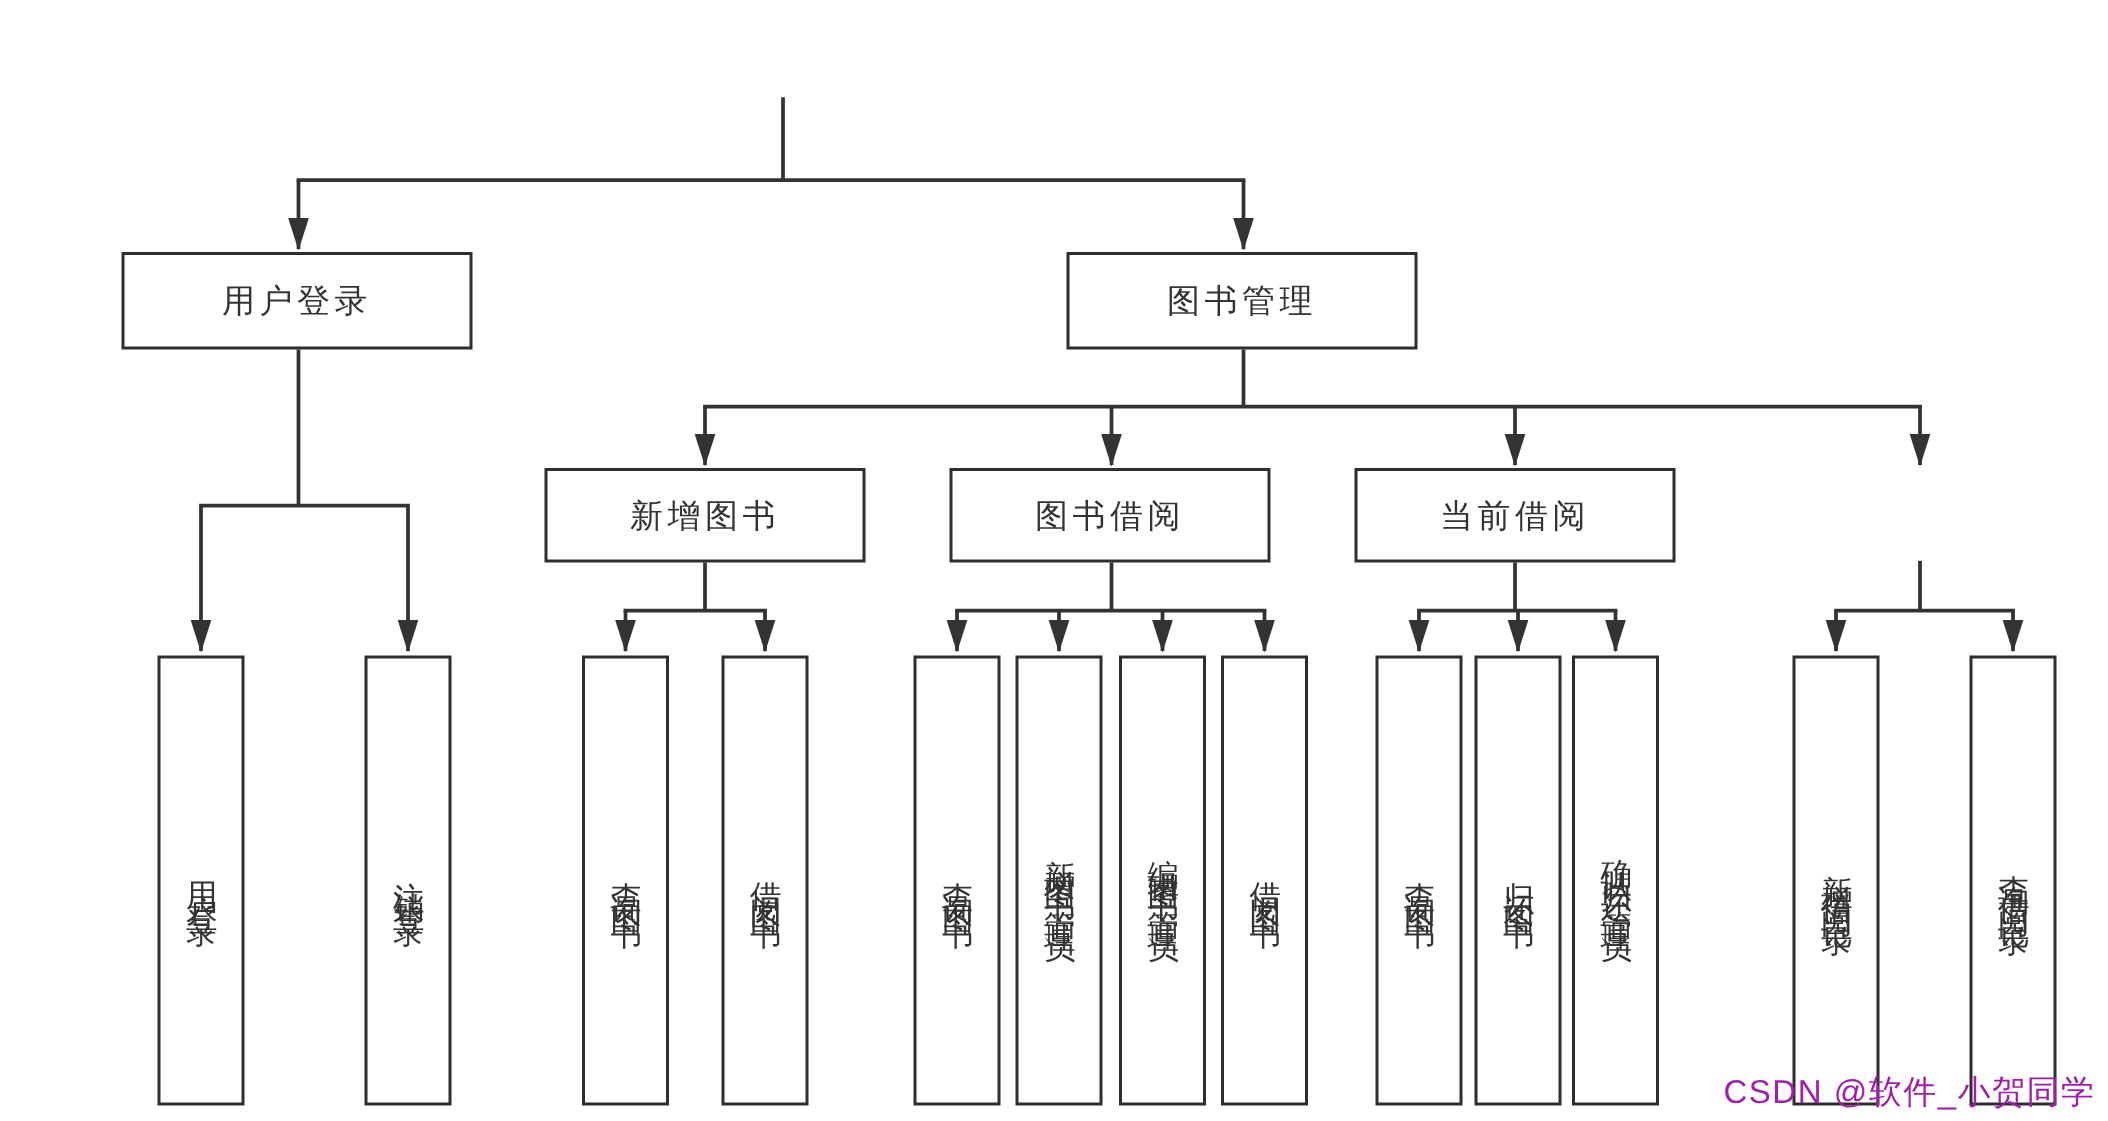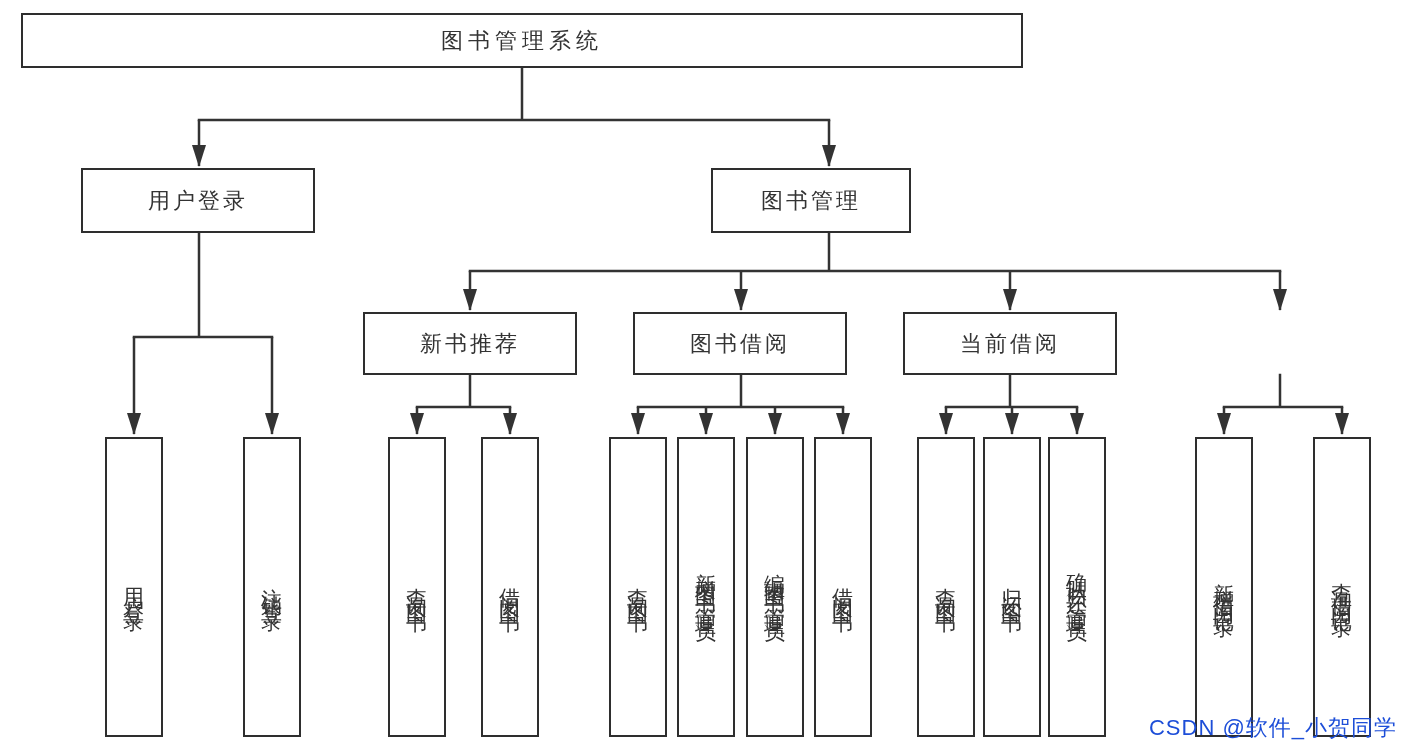--- a/index.html
+++ b/index.html
@@ -47,21 +47,21 @@
     justify-content: center;
   }
   .box .lbl {
     font-size: 22px;
     letter-spacing: 3px;
     white-space: nowrap;
     color: #333333;
   }
   .root-box  { left: 21px;  top: 13px;  width: 1002px; height: 55px; }
   .l2-login  { left: 81px;  top: 168px; width: 234px;  height: 65px; }
-  .l2-mgmt   { left: 711px; top: 168px; width: 200px;  height: 65px; font-family: Liberation Serif, serif; }
+  .l2-mgmt   { left: 711px; top: 168px; width: 234px;  height: 65px; font-family: Liberation Serif, serif; }
   .l3        { top: 312px; width: 214px; height: 63px; }
   .l3-rec    { left: 363px; }
   .l3-bor    { left: 633px; text-align: right; }
   .l3-cur    { left: 903px; }
   .l3-his    { left: 1173px; }
   .leaf {
     position: absolute;
     box-sizing: border-box;
     border: 2.5px solid #2e2e2e;
     background: #ffffff;
@@ -93,21 +93,21 @@
   .lf9  { left: 917px; }
   .lf10 { left: 983px; }
   .lf11 { left: 1048px; }
   .lf12 { left: 1195px; }
   .lf13 { left: 1313px; }
   .watermark {
     position: absolute;
     right: 8px;
     bottom: 4px;
     font-size: 22px;
-    color: #1d4ed8;
+    color: #a21caf;
     letter-spacing: 1px;
     white-space: nowrap;
   }
 </style>
 </head>
 <body>
 
 <div id="stage">
 
   <svg class="connectors" viewBox="0 0 1405 747" xmlns="http://www.w3.org/2000/svg">
@@ -147,33 +147,30 @@
       <line class="arrow" x1="775" y1="407" x2="775" y2="434" marker-end="url(#ah)"></line>
       <line class="arrow" x1="843" y1="407" x2="843" y2="434" marker-end="url(#ah)"></line>
       <line class="arrow" x1="946" y1="407" x2="946" y2="434" marker-end="url(#ah)"></line>
       <line class="arrow" x1="1012" y1="407" x2="1012" y2="434" marker-end="url(#ah)"></line>
       <line class="arrow" x1="1077" y1="407" x2="1077" y2="434" marker-end="url(#ah)"></line>
       <line class="arrow" x1="1224" y1="407" x2="1224" y2="434" marker-end="url(#ah)"></line>
       <line class="arrow" x1="1342" y1="407" x2="1342" y2="434" marker-end="url(#ah)"></line>
     </g>
   </svg>
 
-  <div class="box root-box">
-    <span class="lbl" style="letter-spacing:5px;">图书管理系统</span>
-  </div>
 
   <div class="box l2-login">
     <span class="lbl">用户登录</span>
   </div>
   <div class="box l2-mgmt">
     <span class="lbl">图书管理</span>
   </div>
 
   <div class="box l3 l3-rec">
-    <span class="lbl">新书推荐</span>
+    <span class="lbl">新增图书</span>
   </div>
   <div class="box l3 l3-bor">
     <span class="lbl">图书借阅</span>
   </div>
   <div class="box l3 l3-cur">
     <span class="lbl">当前借阅</span>
   </div>
 
   <div class="leaf lf1">
     <span class="vlbl">用户登录</span>

